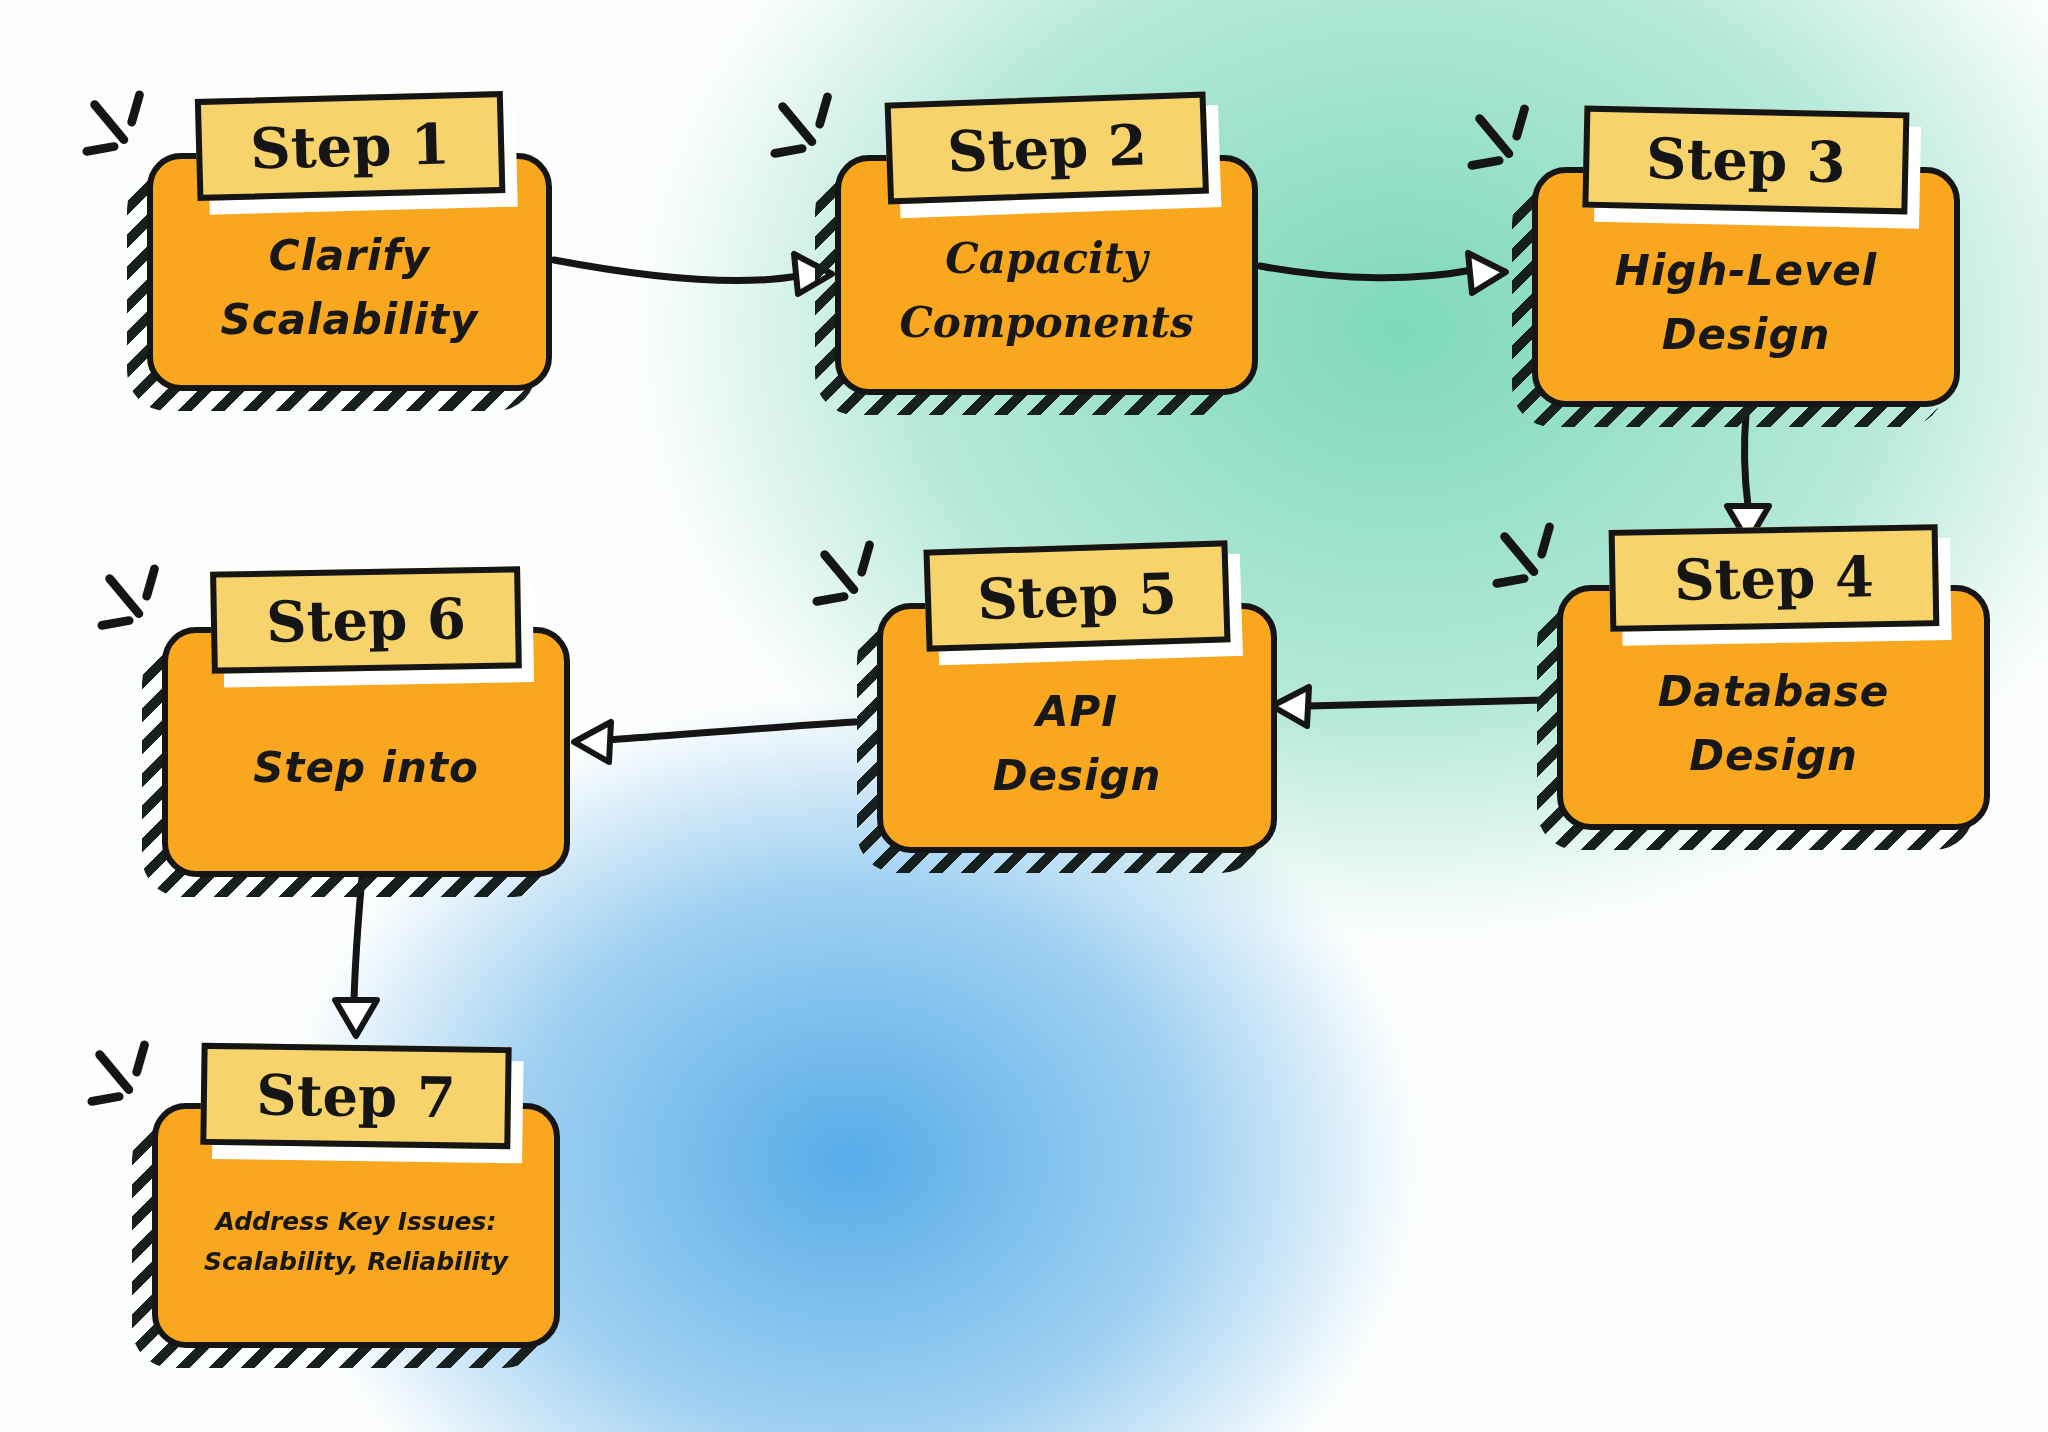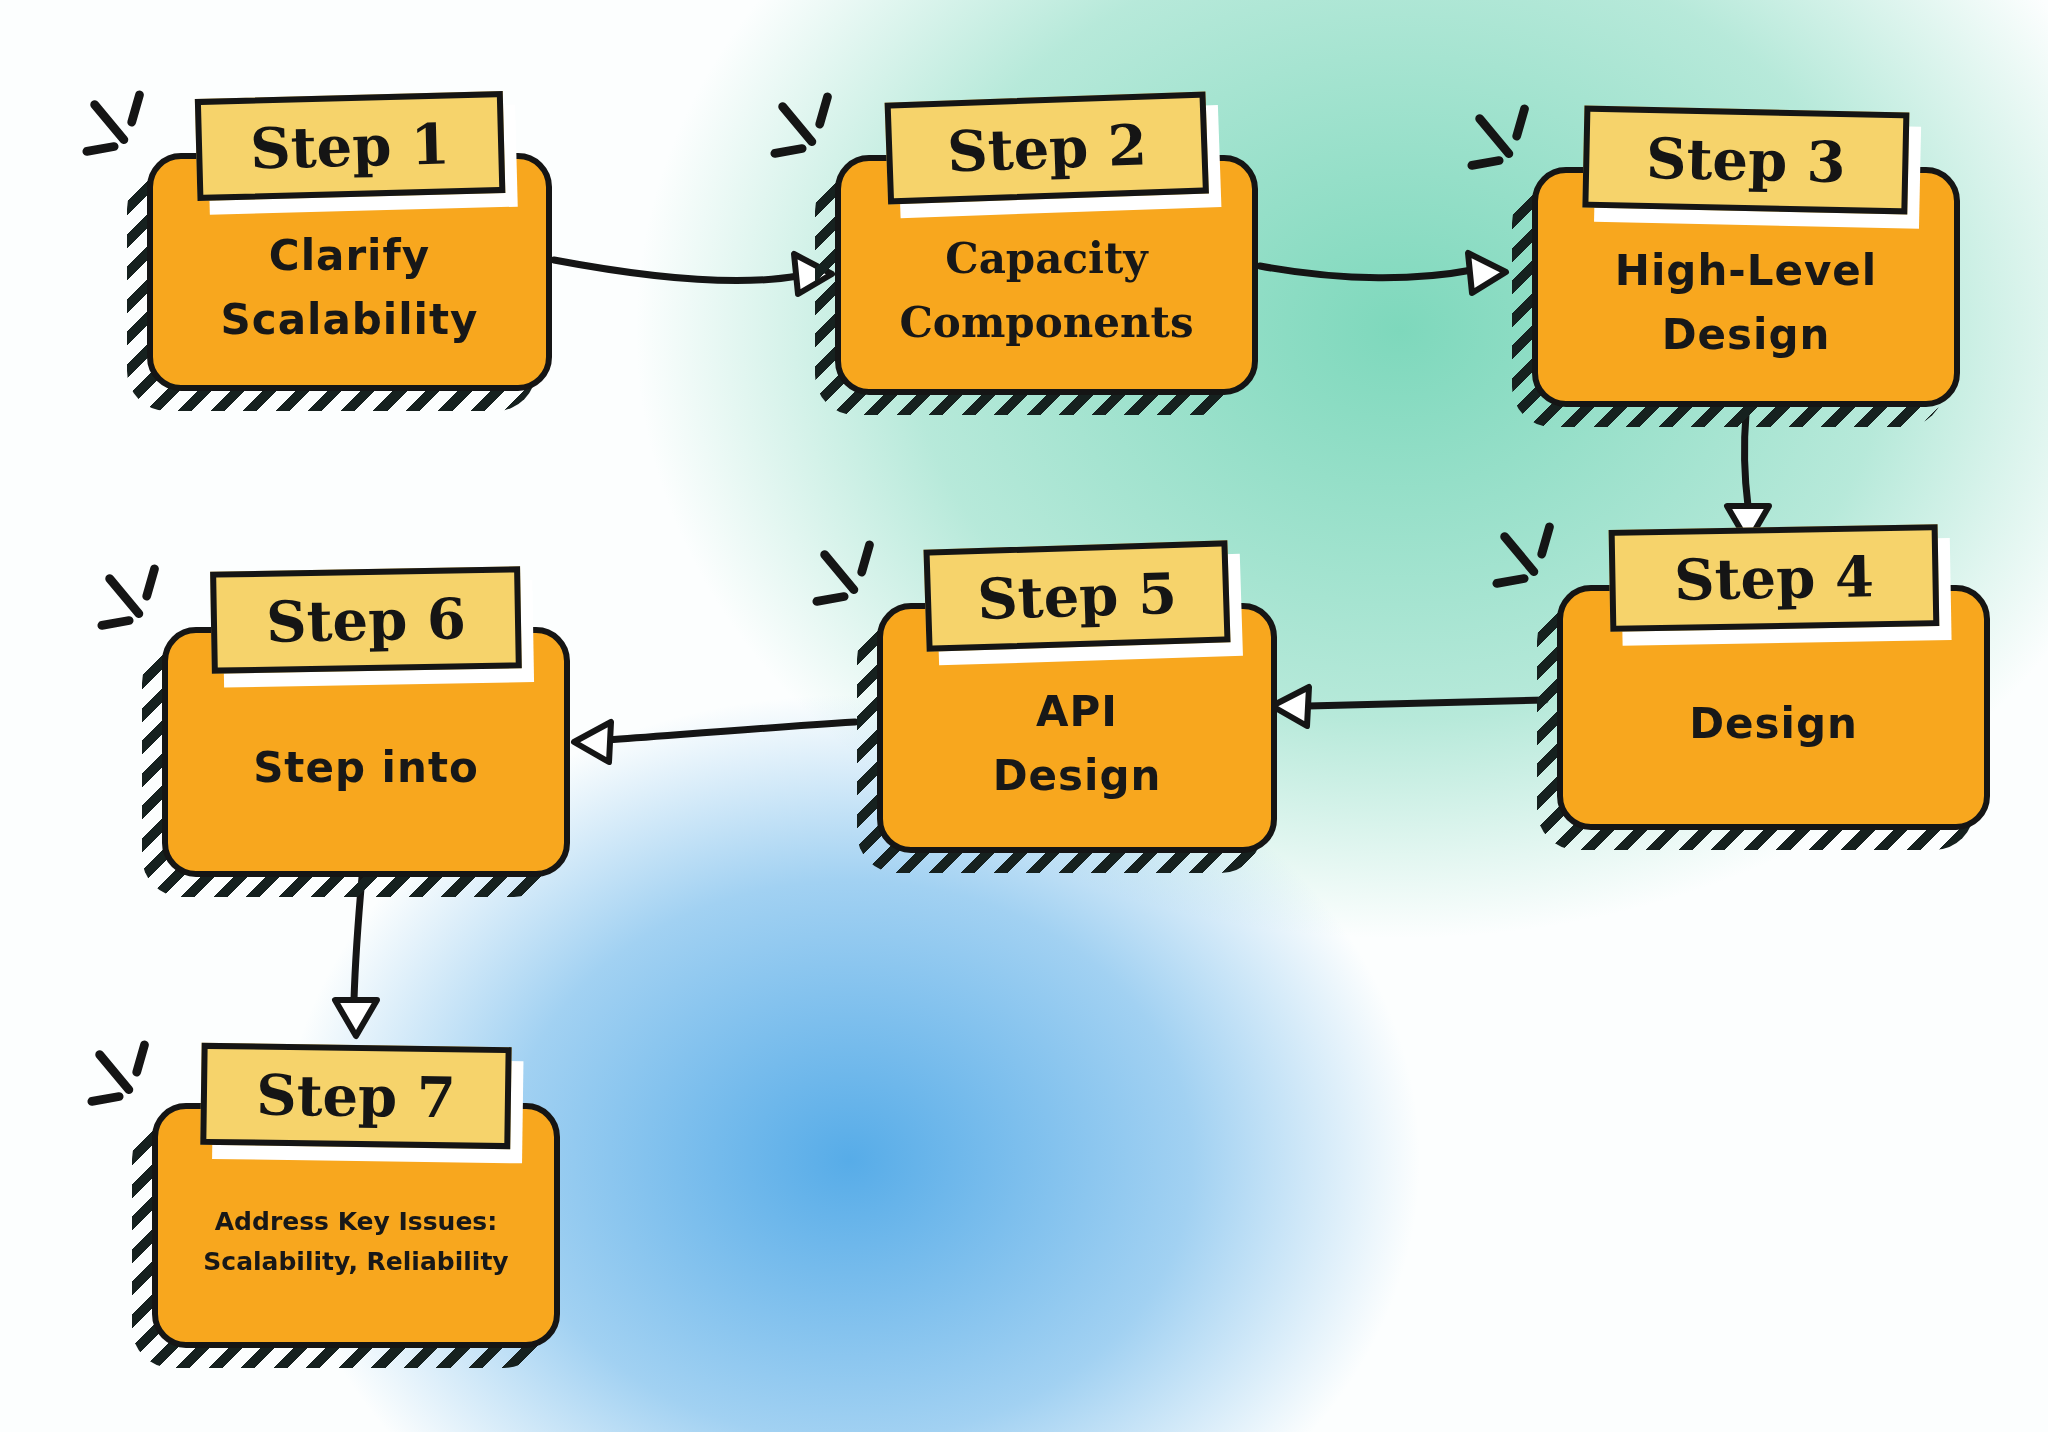--- a/index.html
+++ b/index.html
@@ -37,20 +37,21 @@
     display:flex;align-items:center;justify-content:center;
     font-family:"DejaVu Serif",serif;font-weight:bold;font-size:56px;color:#151515;
     z-index:3;box-sizing:border-box;
     transform:translateX(-50%) rotate(var(--rot,0deg));
   }
   .card-body{
     position:relative;z-index:2;width:100%;
     padding:58px 10px 26px 10px;box-sizing:border-box;
     display:flex;flex-direction:column;justify-content:center;align-items:center;
     flex:1;
+    font-style:italic;
   }
   .card-line{
     font-weight:bold;font-size:42px;line-height:1.52;color:#181818;
     text-align:center;letter-spacing:1px;white-space:nowrap;
   }
   .serif .card-line{font-family:"DejaVu Serif",serif;letter-spacing:0;}
   .small .card-line{font-size:25px;line-height:1.6;letter-spacing:0;}
   .sparkle{position:absolute;width:78px;height:78px;left:-66px;top:-64px;z-index:3;}
 </style>
 </head>
@@ -135,20 +136,21 @@
     <div class="hatch"></div>
     <svg class="sparkle" viewBox="0 0 80 80">
       <g stroke="#151515" stroke-width="9" stroke-linecap="round">
         <line x1="14" y1="16" x2="44" y2="52"></line>
           <line x1="60" y1="6" x2="52" y2="34"></line>
           <line x1="6" y1="64" x2="34" y2="59"></line>
       </g>
     </svg>
     <div class="card-box">
       <div class="card-body">
+        <div class="card-line">Database</div>
         <div class="card-line">Design</div>
       </div>
     </div>
     <div class="step-label" style="--rot:-1deg">Step 4</div>
   </div>
 
   <div class="card-wrap" style="left:877px;top:603px;width:400px;height:250px;">
     <div class="hatch"></div>
     <svg class="sparkle" viewBox="0 0 80 80">
       <g stroke="#151515" stroke-width="9" stroke-linecap="round">

